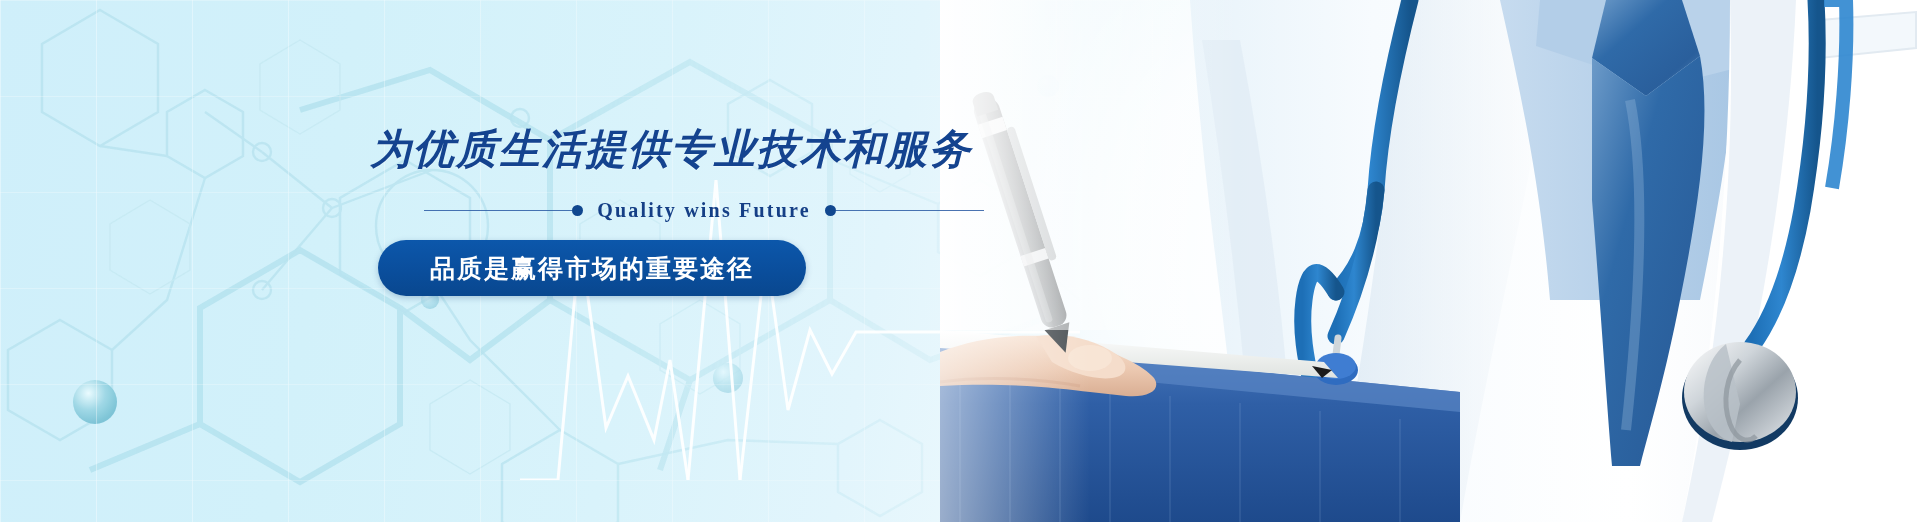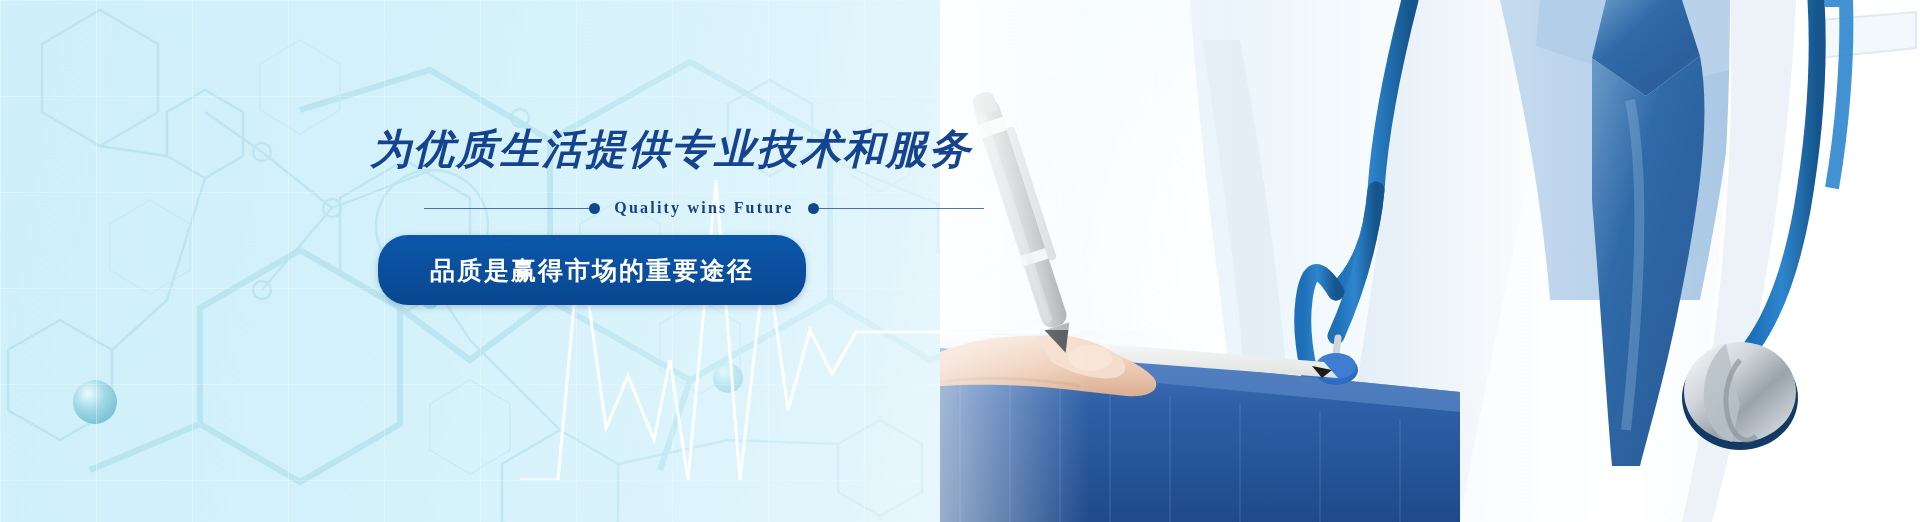--- a/index.html
+++ b/index.html
@@ -97,35 +97,35 @@
     opacity:.85;
   }
   .dot {
     width:11px; height:11px;
     border-radius:50%;
     background:#10478f;
     flex:0 0 auto;
   }
   .eng {
     font-family:"Liberation Serif","DejaVu Serif",serif;
-    font-size:16px;
+    font-size:20px;
     font-weight:bold;
     color:#153f86;
     letter-spacing:2.2px;
     padding:0 14px;
     white-space:nowrap;
   }
 
   .pill {
     margin-top:18px;
     margin-left:8px;
     display:inline-flex;
     align-items:center;
     justify-content:flex-start;
-    height:70px;
+    height:56px;
     padding:0 52px;
     border-radius:30px;
     background:linear-gradient(180deg,#0c57ab 0%,#0a4e9c 55%,#09478f 100%);
     box-shadow:0 2px 6px rgba(10,60,120,.25);
   }
   .pill-label {
     font-family:"DejaVu Sans","Liberation Sans",sans-serif;
     font-size:25px;
     font-weight:bold;
     color:#ffffff;

